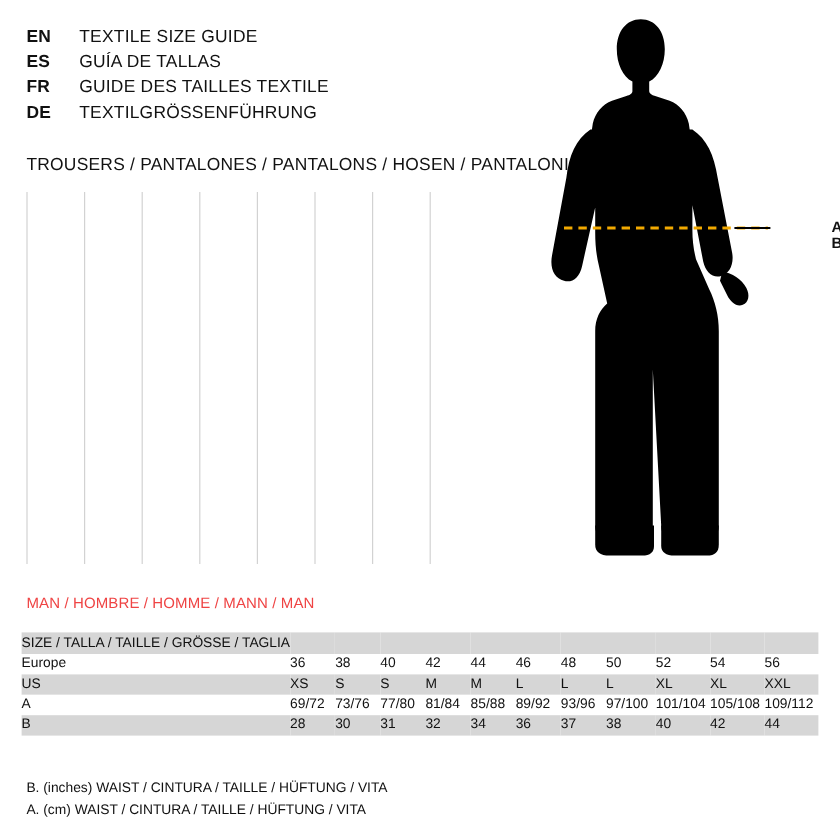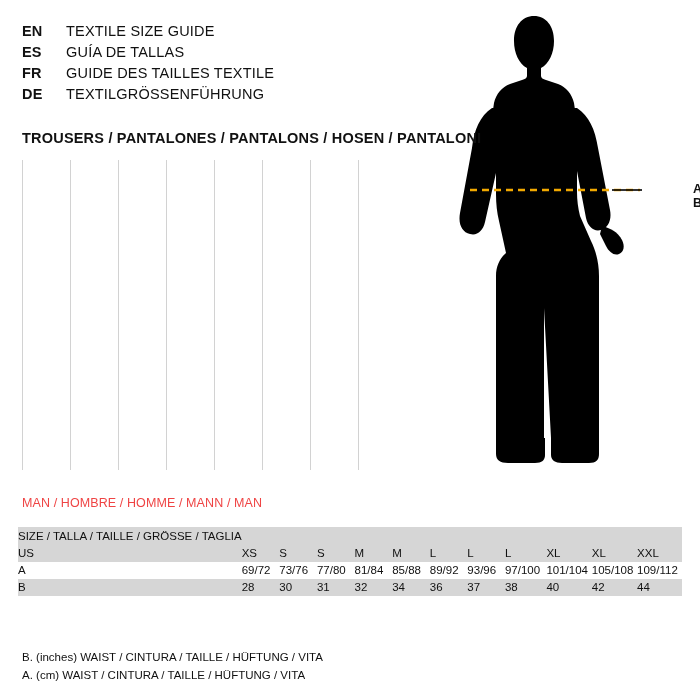--- a/index.html
+++ b/index.html
@@ -44,21 +44,21 @@
   .lang-text {
     font-weight: 400;
     color: #111;
     white-space: nowrap;
   }
   .garment-title {
     position: absolute;
     left: 22px;
     top: 130px;
     font-size: 14.5px;
-    font-weight: 700;
+    font-weight: 400;
     letter-spacing: 0.2px;
     color: #111;
     white-space: nowrap;
   }
 
   
   .illus-panel {
     position: absolute;
     left: 0px;
     top: 0px;
@@ -240,20 +240,34 @@
         <td class="val"></td>
         <td class="val"></td>
         <td class="val"></td>
         <td class="val"></td>
         <td class="val"></td>
         <td class="val"></td>
         <td class="val"></td>
         <td class="val"></td>
         <td class="val"></td>
       </tr>
+      <tr class="plain">
+        <td class="lbl">Europe</td>
+        <td class="val">36</td>
+        <td class="val">38</td>
+        <td class="val">40</td>
+        <td class="val">42</td>
+        <td class="val">44</td>
+        <td class="val">46</td>
+        <td class="val">48</td>
+        <td class="val">50</td>
+        <td class="val">52</td>
+        <td class="val">54</td>
+        <td class="val">56</td>
+      </tr>
       <tr class="shade">
         <td class="lbl">US</td>
         <td class="val">XS</td>
         <td class="val">S</td>
         <td class="val">S</td>
         <td class="val">M</td>
         <td class="val">M</td>
         <td class="val">L</td>
         <td class="val">L</td>
         <td class="val">L</td>

